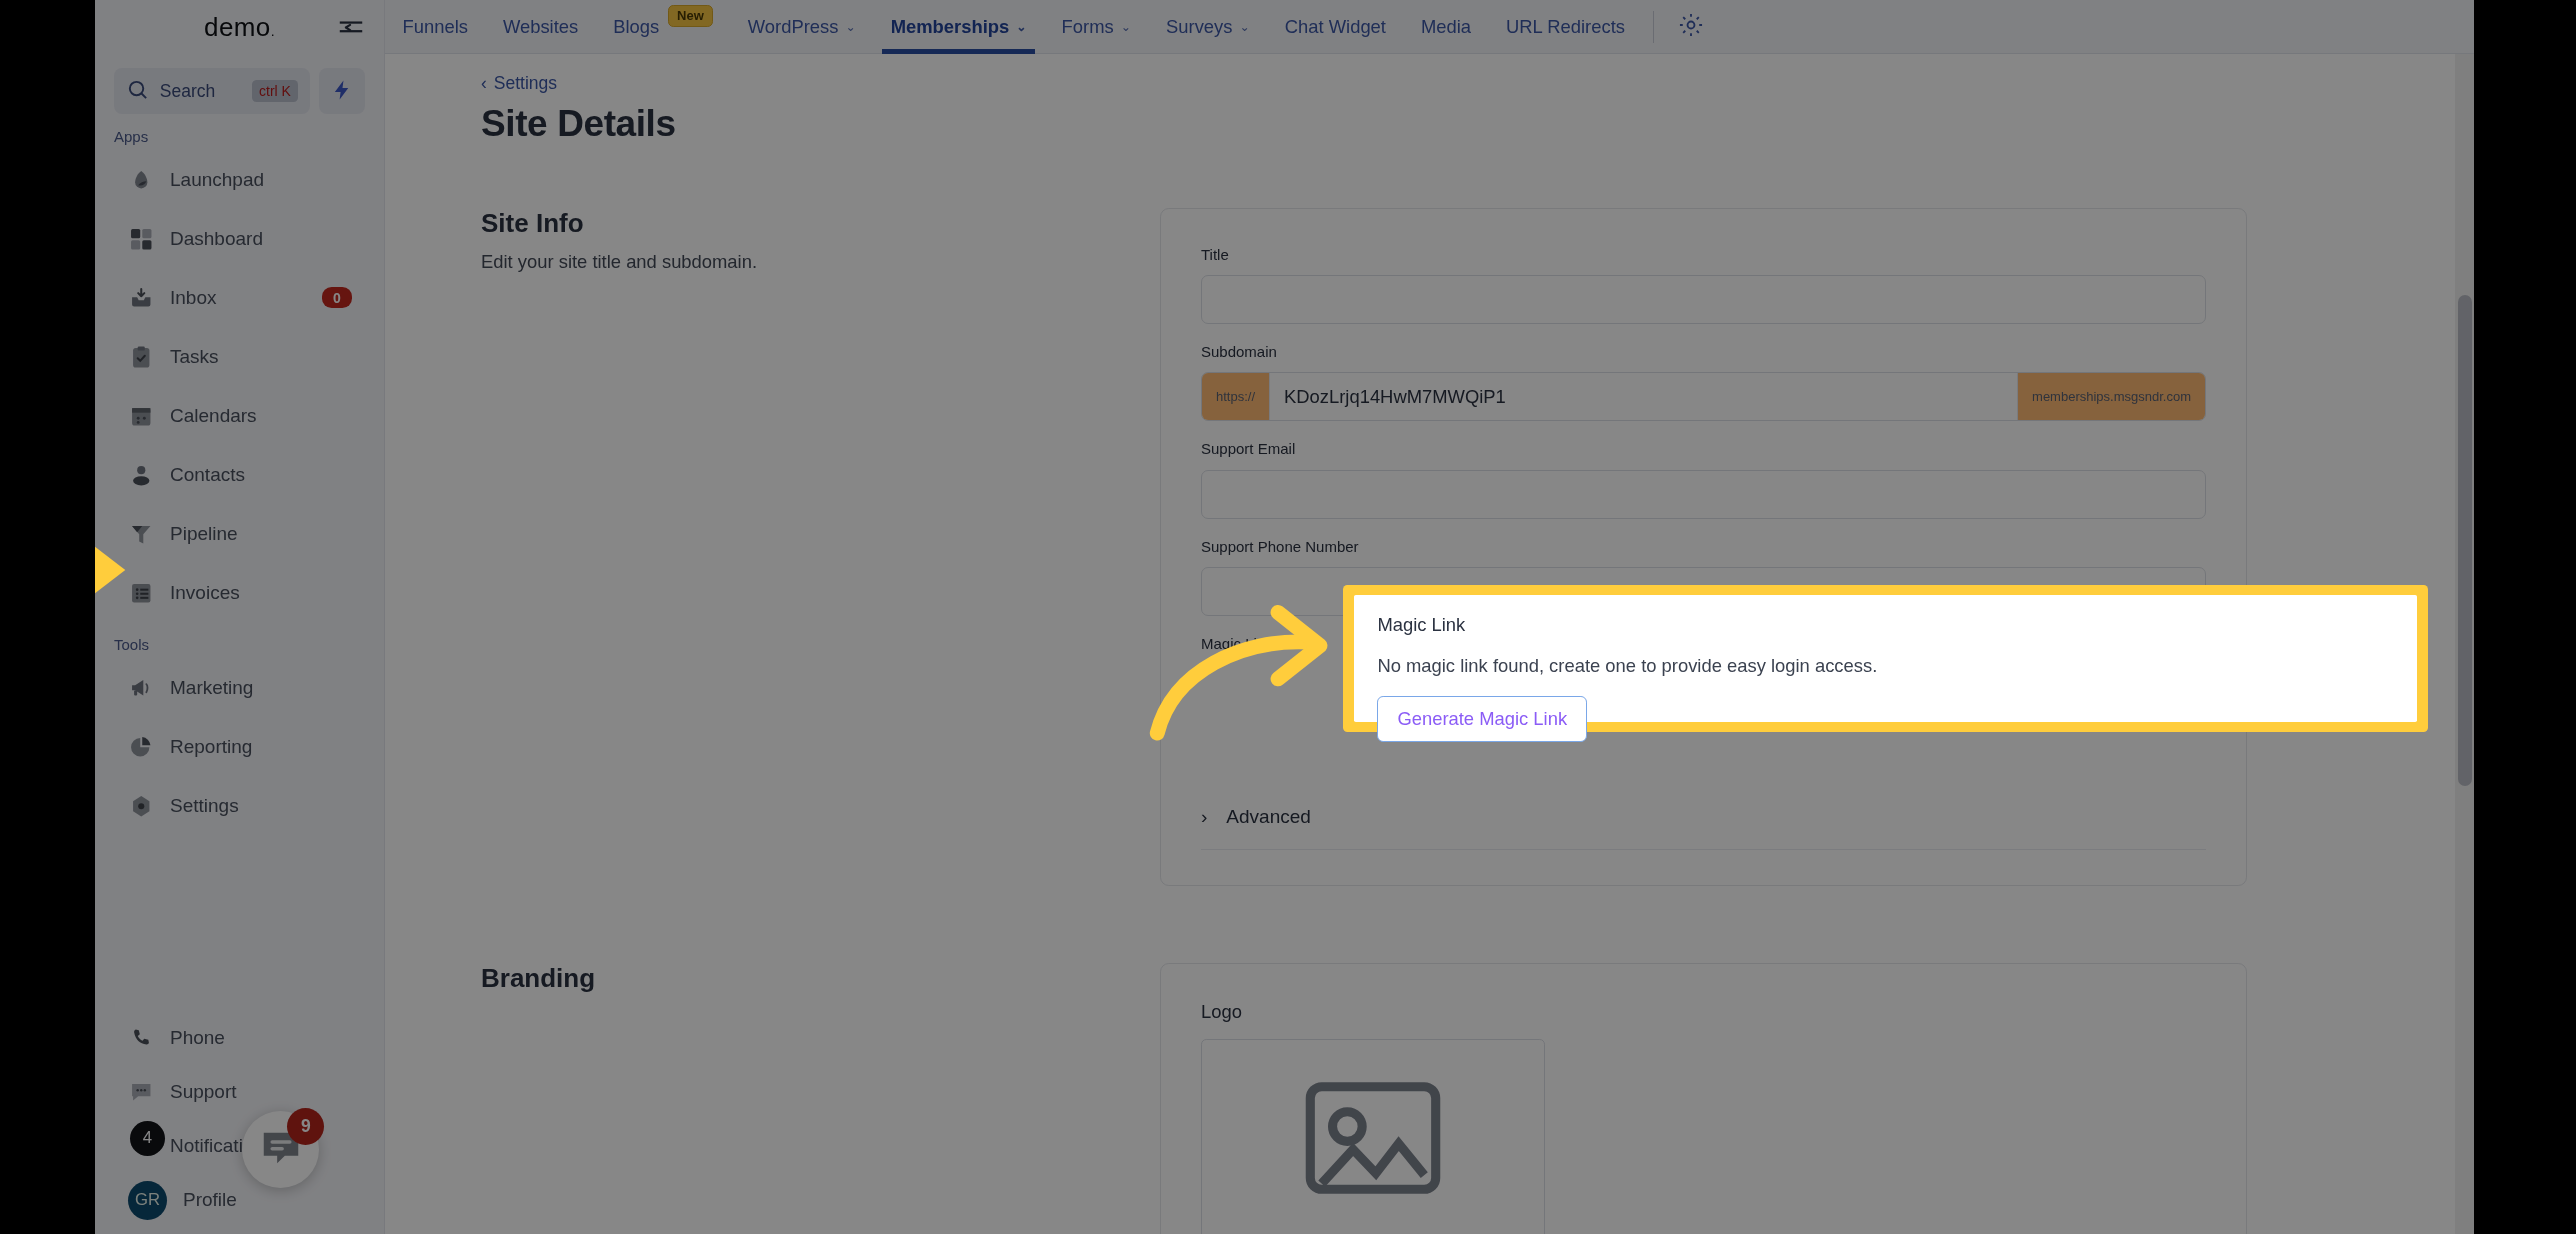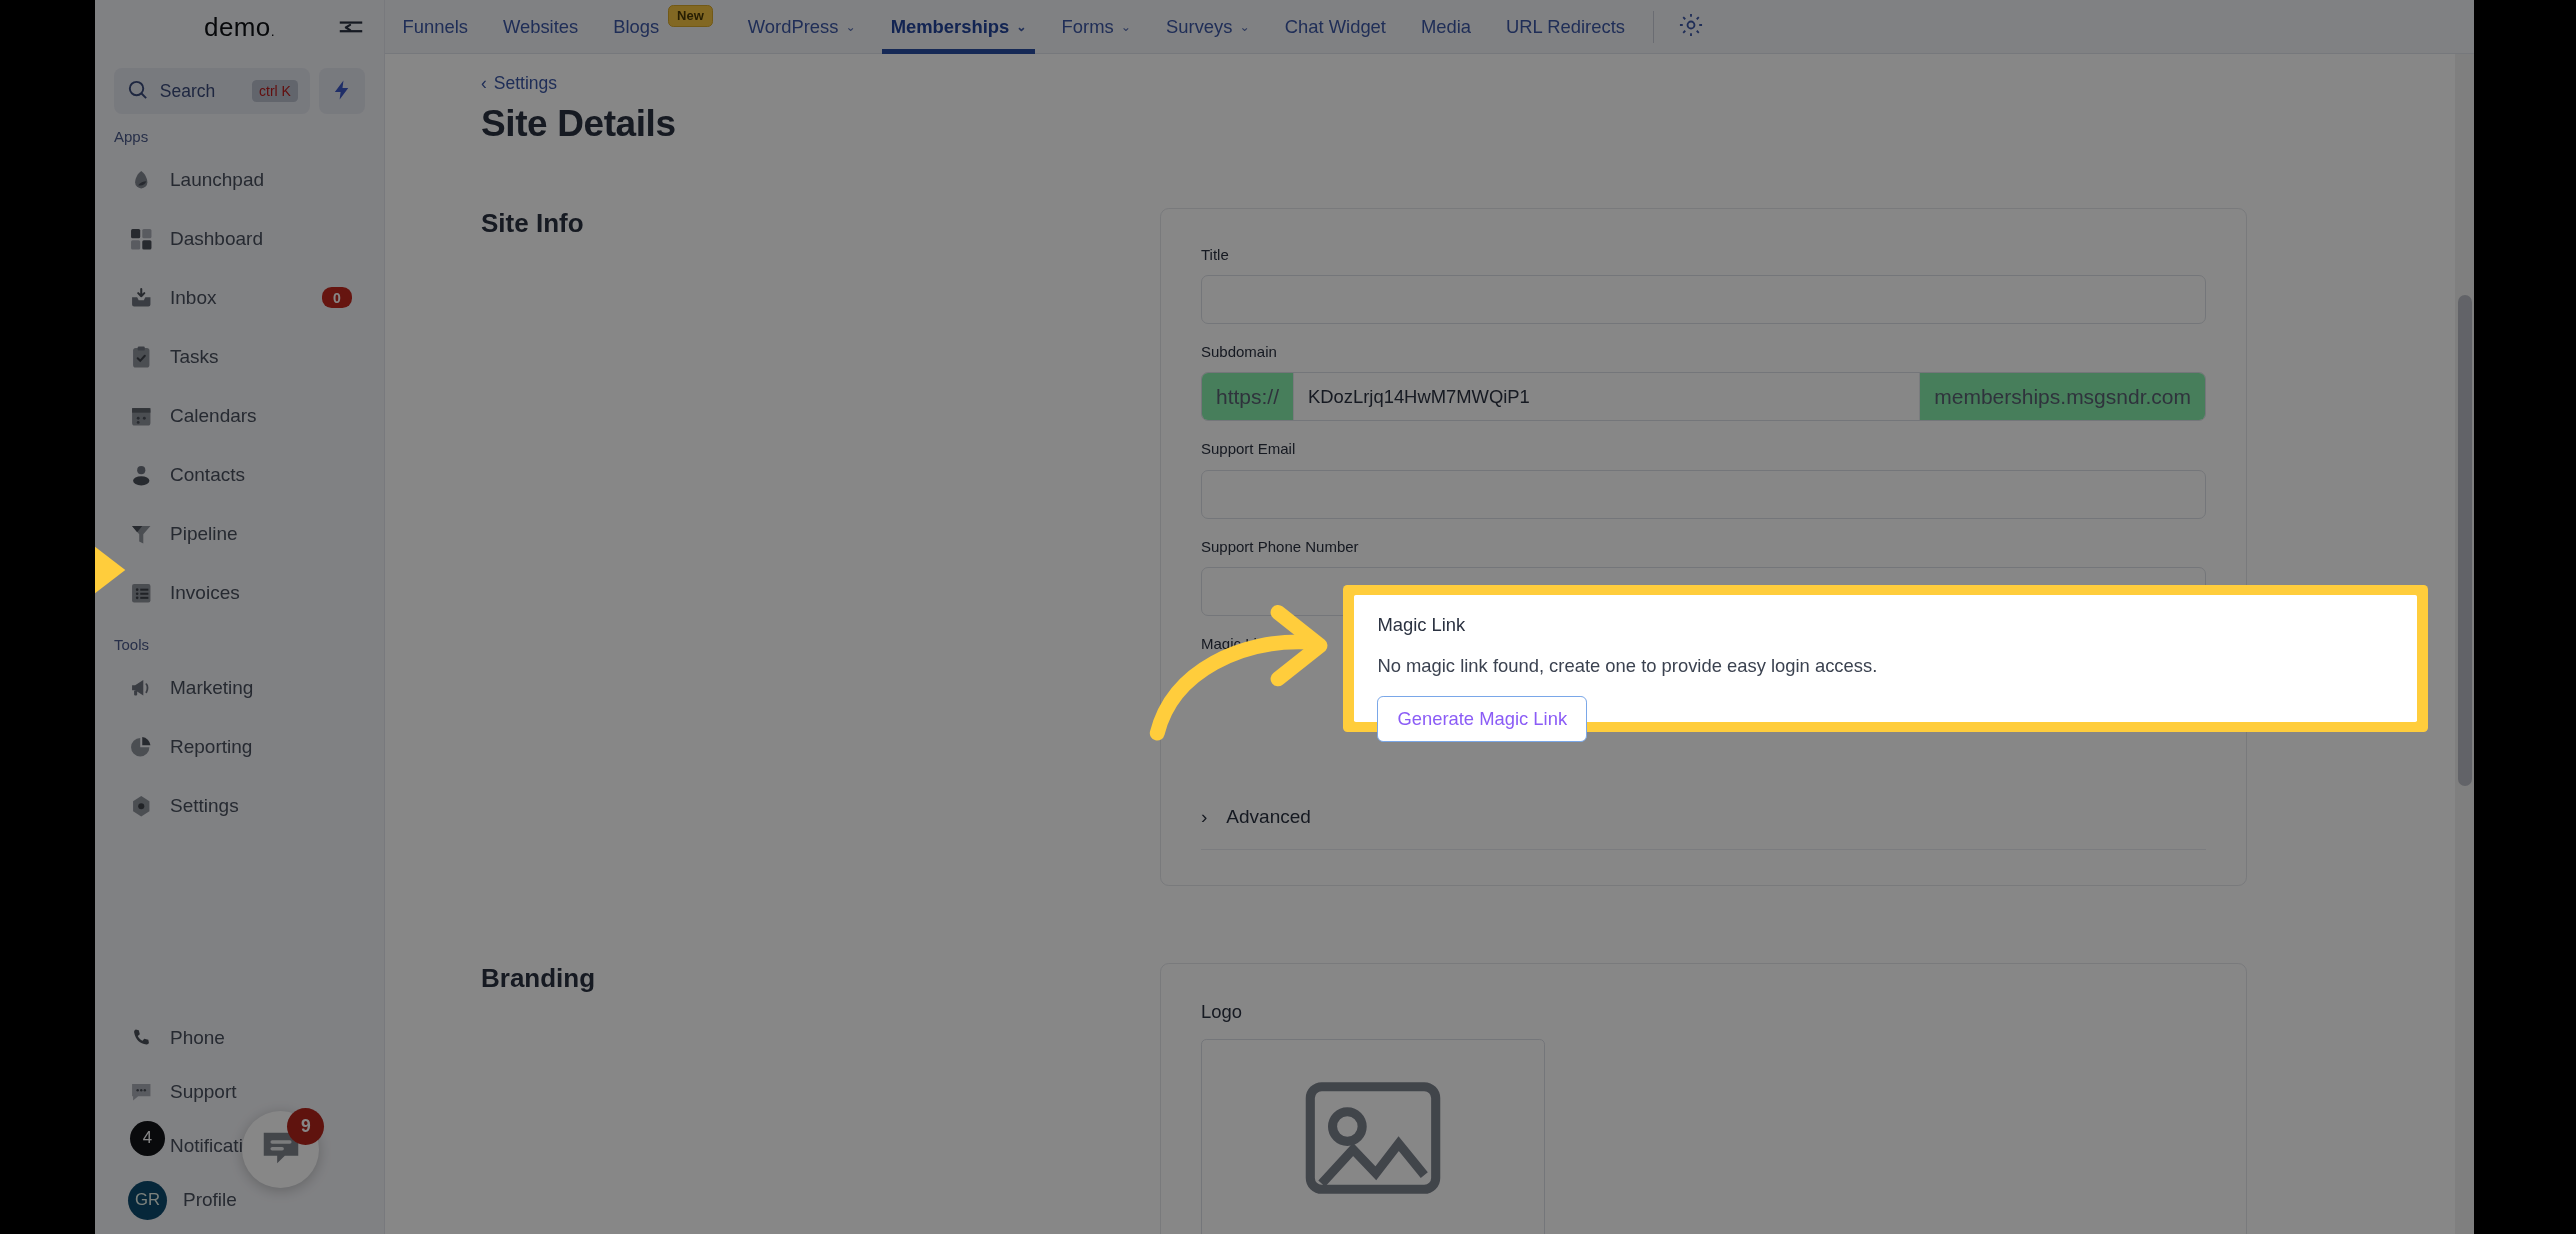--- a/index.html
+++ b/index.html
@@ -165,22 +165,22 @@
   }
   .field { margin-bottom: 19px; }
   .field-label { font-size: 15px; color: #2b3241; margin-bottom: 12.3px; }
   .input {
     width: 100%; height: 49px; border: 0.9px solid #dcdfe6; border-radius: 7px;
     background: #fff; font-size: 18.4px; color: #2b3241; padding: 0 14px;
     font-family: "Liberation Sans", sans-serif;
   }
   .input-group { display: flex; width: 100%; border: 0.9px solid #dcdfe6; border-radius: 7px; overflow: hidden; height: 49px; }
   .addon {
-    display: flex; align-items: center; padding: 0 14px; font-size: 21px;
-    color: #5a6172; background: #86efac; white-space: nowrap;
+    display: flex; align-items: center; padding: 0 14px; font-size: 13px;
+    color: #5a6172; background: #fdba74; white-space: nowrap;
   }
   .addon.left { border-right: 0.9px solid #e6e8ee; }
   .addon.right { border-left: 0.9px solid #e6e8ee; }
   .input-group input {
     flex: 1; border: none; outline: none; font-size: 18.4px; color: #2b3241;
     padding: 0 14px; font-family: "Liberation Sans", sans-serif; min-width: 0;
   }
 
   .accordion {
     display: flex; align-items: center; gap: 19px;
@@ -486,20 +486,21 @@
     <div class="breadcrumb">
       <span>‹</span>
       <span>Settings</span>
     </div>
 
     <div class="page-title">Site Details</div>
 
     <div class="section">
       <div class="section-left">
         <div class="section-h">Site Info</div>
+        <div class="section-sub">Edit your site title and subdomain.</div>
       </div>
       <div class="card">
 
         <div class="field">
           <div class="field-label">Title</div>
           <input class="input" type="text" value="" style="">
         </div>
 
         <div class="field">
           <div class="field-label">Subdomain</div>

